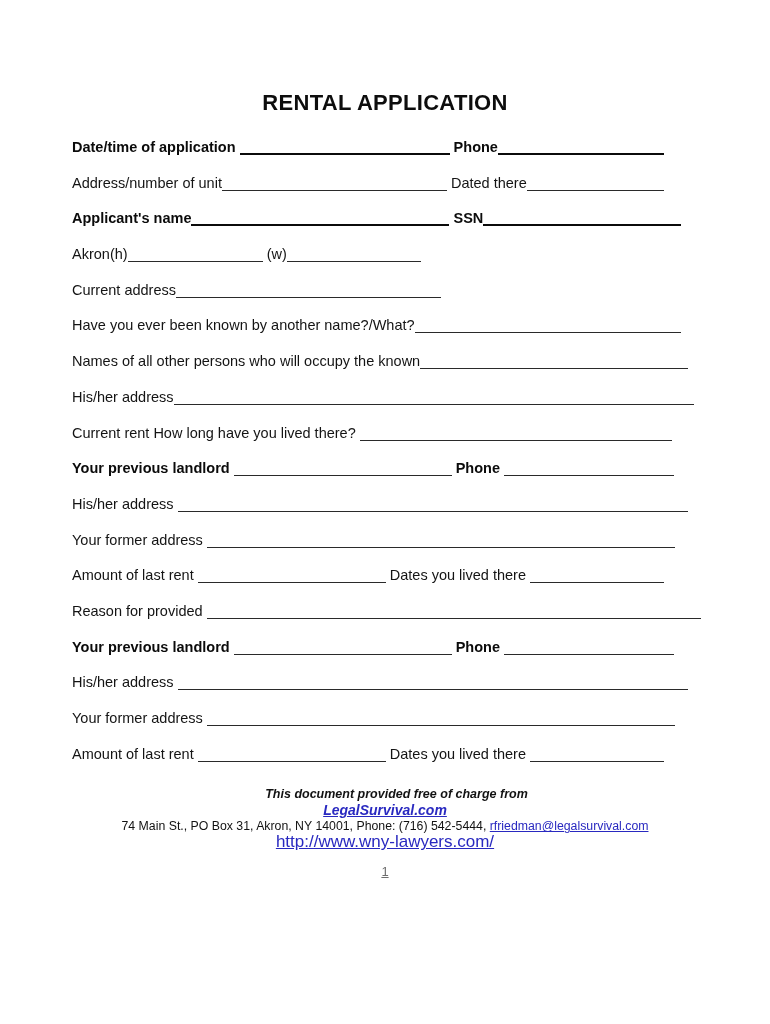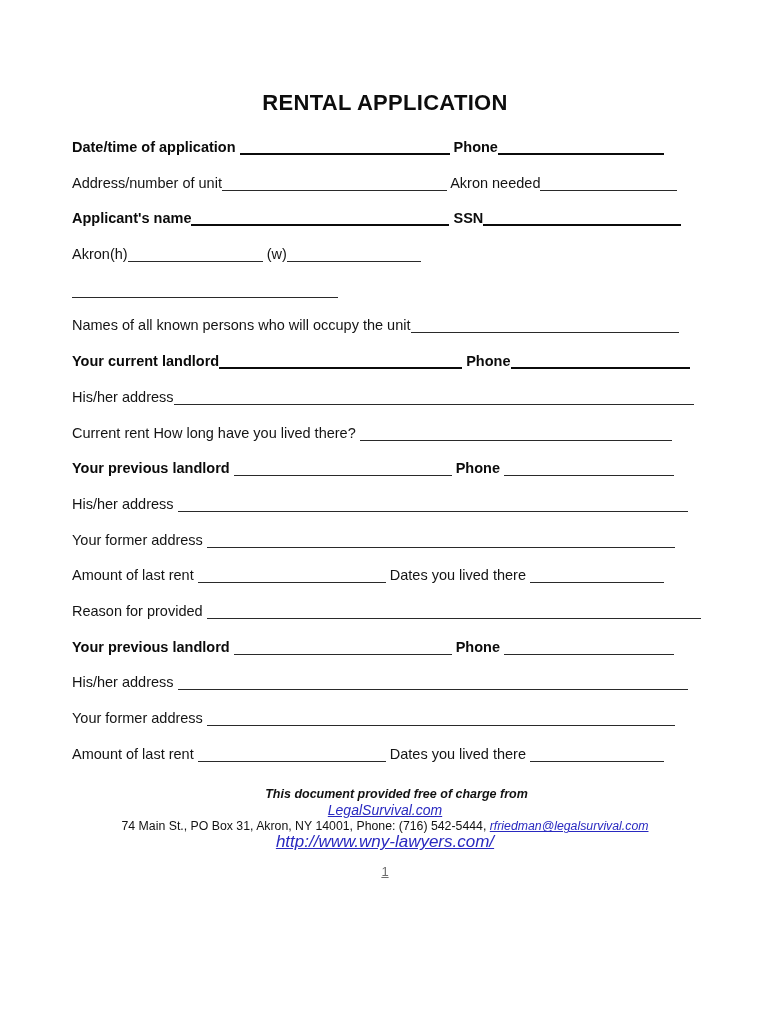--- a/index.html
+++ b/index.html
@@ -48,52 +48,51 @@
   }
   .f1 {
     font-size: 12.5px;
     line-height: 16px;
     font-weight: 700;
     font-style: italic;
     color: #121212;
     margin-left: 23px;
   }
   .f2 { font-size: 14px; line-height: 17px; }
-  .f2 .link { font-weight: 400; font-style: italic; }
+  .f2 .link { font-weight: 700; font-style: italic; }
   .f3 { font-size: 12.3px; line-height: 15px; color: #121212; }
   .f4 { font-size: 17px; line-height: 15px; }
   .link {
     color: var(--link, #2929c0);
     text-decoration: underline;
     cursor: pointer;
-    font-style: italic;
   }
   .pagenum {
     margin-top: 15px;
     text-align: center;
     font-size: 13px;
     color: #6e6e6e;
     text-decoration: underline;
   }
 </style>
 </head>
 <body>
 
 <div class="page">
 
   <div class="title">RENTAL APPLICATION</div>
 
   <div class="form">
       <div class="row"><span class="lbl b">Date/time of application </span><span class="blank bb" style="width: 210px;"></span><span class="lbl b"> Phone</span><span class="blank bb" style="width: 166px;"></span></div>
-      <div class="row"><span class="lbl">Address/number of unit</span><span class="blank" style="width: 225px;"></span><span class="lbl"> Akron needed</span><span class="blank" style="width: 137px;"></span></div>
+      <div class="row"><span class="lbl">Address/number of unit</span><span class="blank" style="width: 225px;"></span><span class="lbl"> Dated there</span><span class="blank" style="width: 137px;"></span></div>
       <div class="row"><span class="lbl b">Applicant's name</span><span class="blank bb" style="width: 258px;"></span><span class="lbl b"> SSN</span><span class="blank bb" style="width: 198px;"></span></div>
       <div class="row"><span class="lbl">Akron(h)</span><span class="blank" style="width: 135px;"></span><span class="lbl"> (w)</span><span class="blank" style="width: 134px;"></span></div>
-      <div class="row"><span class="blank" style="width: 266px;"></span></div>
-      <div class="row"><span class="lbl">Names of all known persons who will occupy the unit</span><span class="blank" style="width: 268px;"></span></div>
-      <div class="row"><span class="lbl b">Your current landlord</span><span class="blank bb" style="width: 243px;"></span><span class="lbl b"> Phone</span><span class="blank bb" style="width: 179px;"></span></div>
+      <div class="row"><span class="lbl">Current address</span><span class="blank" style="width: 265px;"></span></div>
+      <div class="row"><span class="lbl">Have you ever been known by another name?/What?</span><span class="blank" style="width: 266px;"></span></div>
+      <div class="row"><span class="lbl">Names of all other persons who will occupy the known</span><span class="blank" style="width: 268px;"></span></div>
       <div class="row"><span class="lbl">His/her address</span><span class="blank" style="width: 520px;"></span></div>
       <div class="row"><span class="lbl">Current rent How long have you lived there? </span><span class="blank" style="width: 312px;"></span></div>
       <div class="row"><span class="lbl b">Your previous landlord </span><span class="blank" style="width: 218px;"></span><span class="lbl b"> Phone </span><span class="blank" style="width: 170px;"></span></div>
       <div class="row"><span class="lbl">His/her address </span><span class="blank" style="width: 510px;"></span></div>
       <div class="row"><span class="lbl">Your former address </span><span class="blank" style="width: 468px;"></span></div>
       <div class="row"><span class="lbl">Amount of last rent </span><span class="blank" style="width: 188px;"></span><span class="lbl"> Dates you lived there </span><span class="blank" style="width: 134px;"></span></div>
       <div class="row"><span class="lbl">Reason for provided </span><span class="blank" style="width: 494px;"></span></div>
       <div class="row"><span class="lbl b">Your previous landlord </span><span class="blank" style="width: 218px;"></span><span class="lbl b"> Phone </span><span class="blank" style="width: 170px;"></span></div>
       <div class="row"><span class="lbl">His/her address </span><span class="blank" style="width: 510px;"></span></div>
       <div class="row"><span class="lbl">Your former address </span><span class="blank" style="width: 468px;"></span></div>

